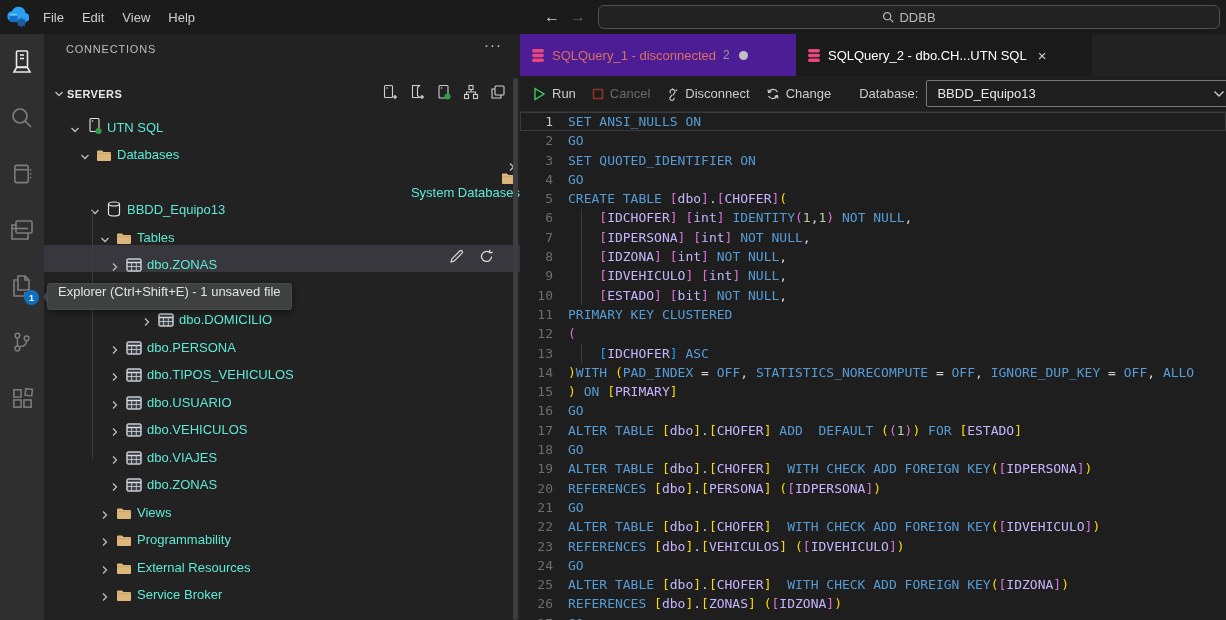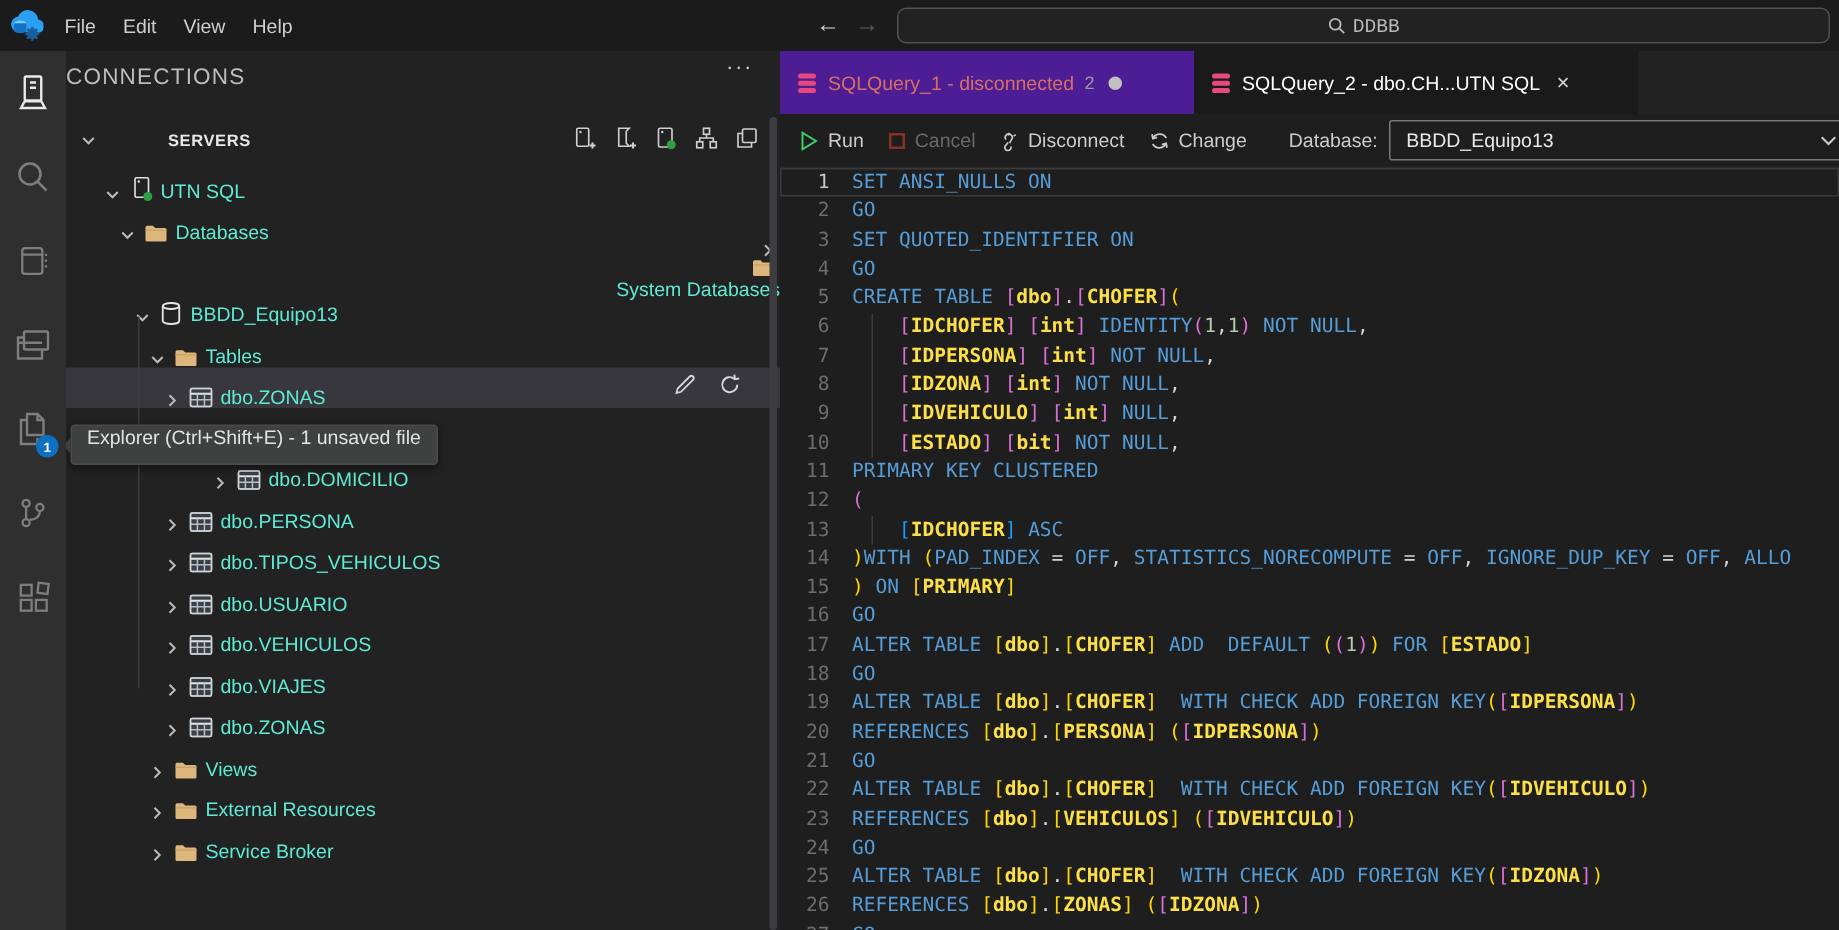--- a/index.html
+++ b/index.html
@@ -10,32 +10,32 @@
     font-size:13px;
   }
   
   .titlebar{position:absolute;top:0;left:0;width:1226px;height:34px;background:#1b1b1b;display:flex;align-items:center;}
   .app-logo{width:26px;height:26px;margin-left:4px;display:flex;align-items:center;justify-content:center;}
   .menus{display:flex;margin-left:4px;}
   .menu-item{padding:0 9px;height:34px;display:flex;align-items:center;color:#cfcfcf;cursor:default;}
   .nav-arrows{position:absolute;left:544px;top:0;height:34px;display:flex;align-items:center;gap:10px;font-size:16px;}
   .nav-back{color:#cfcfcf;} .nav-fwd{color:#5d5d5d;}
   .search-box{position:absolute;left:598px;top:5px;width:622px;height:24px;background:#222222;
-    border:1px solid #515151;border-radius:6px;display:flex;align-items:center;justify-content:center;gap:5px;color:#b9b9b9;font-family:Liberation Mono, monospace;}
+    border:1px solid #515151;border-radius:6px;display:flex;align-items:center;justify-content:center;gap:5px;color:#b9b9b9;}
   
   .activitybar{position:absolute;top:34px;left:0;width:44px;height:586px;background:#2f2f30;display:flex;flex-direction:column;align-items:center;}
   .ab-item{width:44px;height:56px;display:flex;align-items:center;justify-content:center;position:relative;color:#7e7e7e;}
   .ab-item.active{color:#e9e9e9;}
   .ab-badge{position:absolute;right:5px;bottom:9px;width:15px;height:15px;border-radius:50%;background:#0e70c0;color:#fff;
     font-size:9px;display:flex;align-items:center;justify-content:center;font-weight:bold;}
   
   .sidebar{position:absolute;top:34px;left:44px;width:476px;height:586px;background:#222223;overflow:hidden;}
-  .pane-title{position:absolute;top:9px;left:0;font-size:15px;letter-spacing:.8px;color:#bdbdbd;}
+  .pane-title{position:absolute;top:9px;left:22px;font-size:11px;letter-spacing:.8px;color:#bdbdbd;}
   .pane-more{position:absolute;top:2px;right:18px;font-size:15px;letter-spacing:1px;color:#c5c5c5;cursor:pointer;}
-  .section-row{position:absolute;top:46px;left:0;width:100%;height:27px;display:flex;align-items:center;gap:45px;}
+  .section-row{position:absolute;top:46px;left:0;width:100%;height:27px;display:flex;align-items:center;}
   .section-label{font-size:11px;font-weight:bold;color:#e8e8e8;letter-spacing:.4px;}
   .section-actions{position:absolute;right:14px;top:4px;display:flex;gap:11px;}
   .section-actions span{display:flex;align-items:center;}
   .tree{position:absolute;top:73px;left:0;width:476px;}
   .tree-row{height:27.5px;display:flex;align-items:flex-end;color:#5eead4;position:relative;cursor:pointer;}
   .tree-row.hl{background:#37373d;}
   .twisty{width:17px;display:flex;justify-content:center;color:#bdbdbd;flex:none;}
   .tree-icon{width:22px;display:flex;justify-content:center;flex:none;}
   .tree-label{white-space:nowrap;padding-left:2px;}
   .row-actions{position:absolute;right:26px;top:0;height:27.5px;display:flex;align-items:center;gap:15px;color:#d7d7d7;}
@@ -66,21 +66,21 @@
   .db-select{width:310px;height:27px;border:1px solid #787878;border-radius:2px;background:#1e1e1e;display:flex;
     align-items:center;justify-content:space-between;padding:0 10px;margin-right:13px;color:#e8e8e8;cursor:pointer;flex:none;}
   
   .code-area{position:relative;height:508px;overflow:hidden;font-family:"DejaVu Sans Mono",monospace;font-size:13px;}
   .code-line{height:19.3px;display:flex;white-space:pre;line-height:19.3px;}
   .ln{width:48px;flex:none;text-align:right;padding-right:15px;color:#6d6d6d;}
   .code-line.cur .ln{color:#c8c8c8;}
   .cur-line-box{position:absolute;left:0;top:0;width:706px;height:19.3px;border:1px solid #3a3a3d;pointer-events:none;}
   .code-guide{position:absolute;width:1px;background:#3b3b3b;left:61px;}
   .tk-kw{color:#569cd6;}
-  .tk-id{color:#fde047;font-weight:bold;}
+  .tk-id{color:#c4b5fd;font-weight:normal;}
   .tk-b1{color:#ffd700;}
   .tk-b2{color:#da70d6;}
   .tk-b3{color:#179fff;}
   .tk-num{color:#b5cea8;}
   .tk-pun{color:#d4d4d4;}
 </style>
 </head>
 <body>
 
 <div id="app">
@@ -487,20 +487,34 @@
             <svg width="10" height="10" viewBox="0 0 10 10" fill="none" stroke="#bdbdbd" stroke-width="1.3">
               <polyline points="3,1.5 6.5,5 3,8.5"></polyline>
             </svg>
           </span>
           <span class="tree-icon">
             <svg width="16" height="13" viewBox="0 0 16 13">
               <path d="M1 2.5 a1 1 0 0 1 1-1 h4 l1.5 1.5 h6.5 a1 1 0 0 1 1 1 v7 a1 1 0 0 1-1 1 h-12 a1 1 0 0 1-1-1 z" fill="#dcb67a"></path>
               <path d="M1 4.6 h14" stroke="#c9a366" stroke-width="0.8"></path>
             </svg>
           </span>
+          <span class="tree-label">Programmability</span>
+        </div>
+        <div class="tree-row" style="padding-left: 52px;">
+          <span class="twisty">
+            <svg width="10" height="10" viewBox="0 0 10 10" fill="none" stroke="#bdbdbd" stroke-width="1.3">
+              <polyline points="3,1.5 6.5,5 3,8.5"></polyline>
+            </svg>
+          </span>
+          <span class="tree-icon">
+            <svg width="16" height="13" viewBox="0 0 16 13">
+              <path d="M1 2.5 a1 1 0 0 1 1-1 h4 l1.5 1.5 h6.5 a1 1 0 0 1 1 1 v7 a1 1 0 0 1-1 1 h-12 a1 1 0 0 1-1-1 z" fill="#dcb67a"></path>
+              <path d="M1 4.6 h14" stroke="#c9a366" stroke-width="0.8"></path>
+            </svg>
+          </span>
           <span class="tree-label">External Resources</span>
         </div>
         <div class="tree-row" style="padding-left: 52px;">
           <span class="twisty">
             <svg width="10" height="10" viewBox="0 0 10 10" fill="none" stroke="#bdbdbd" stroke-width="1.3">
               <polyline points="3,1.5 6.5,5 3,8.5"></polyline>
             </svg>
           </span>
           <span class="tree-icon">
             <svg width="16" height="13" viewBox="0 0 16 13">

